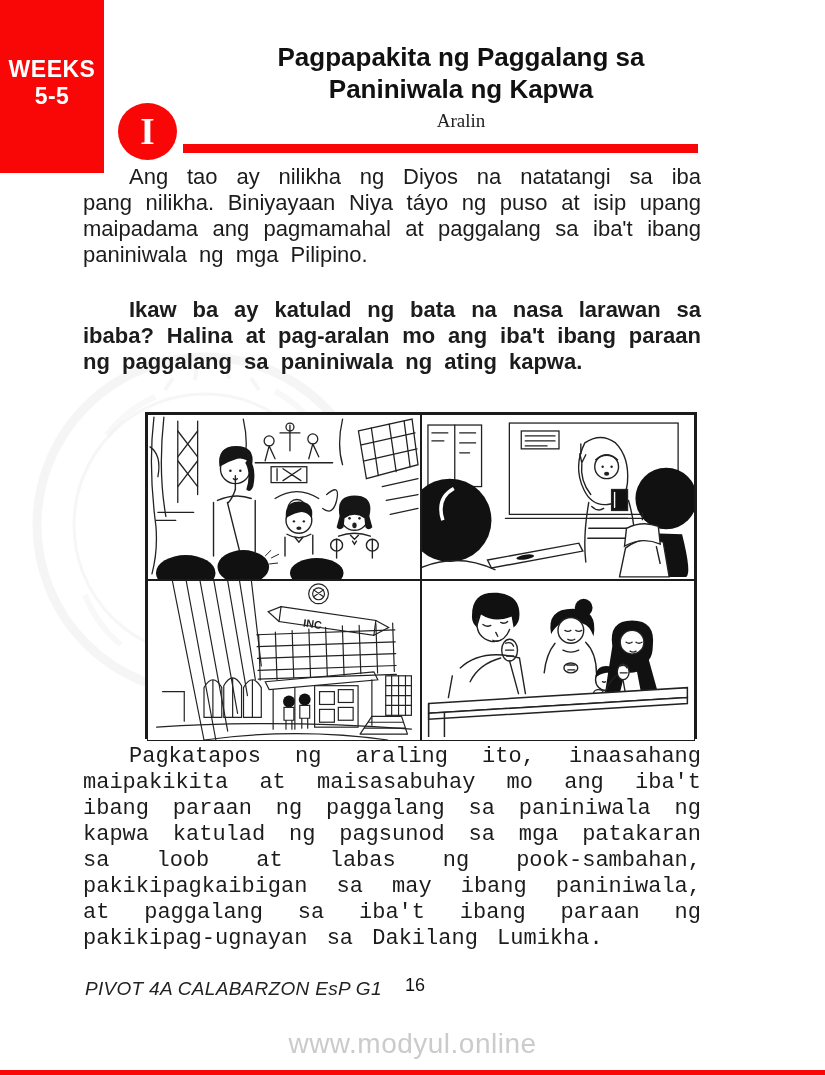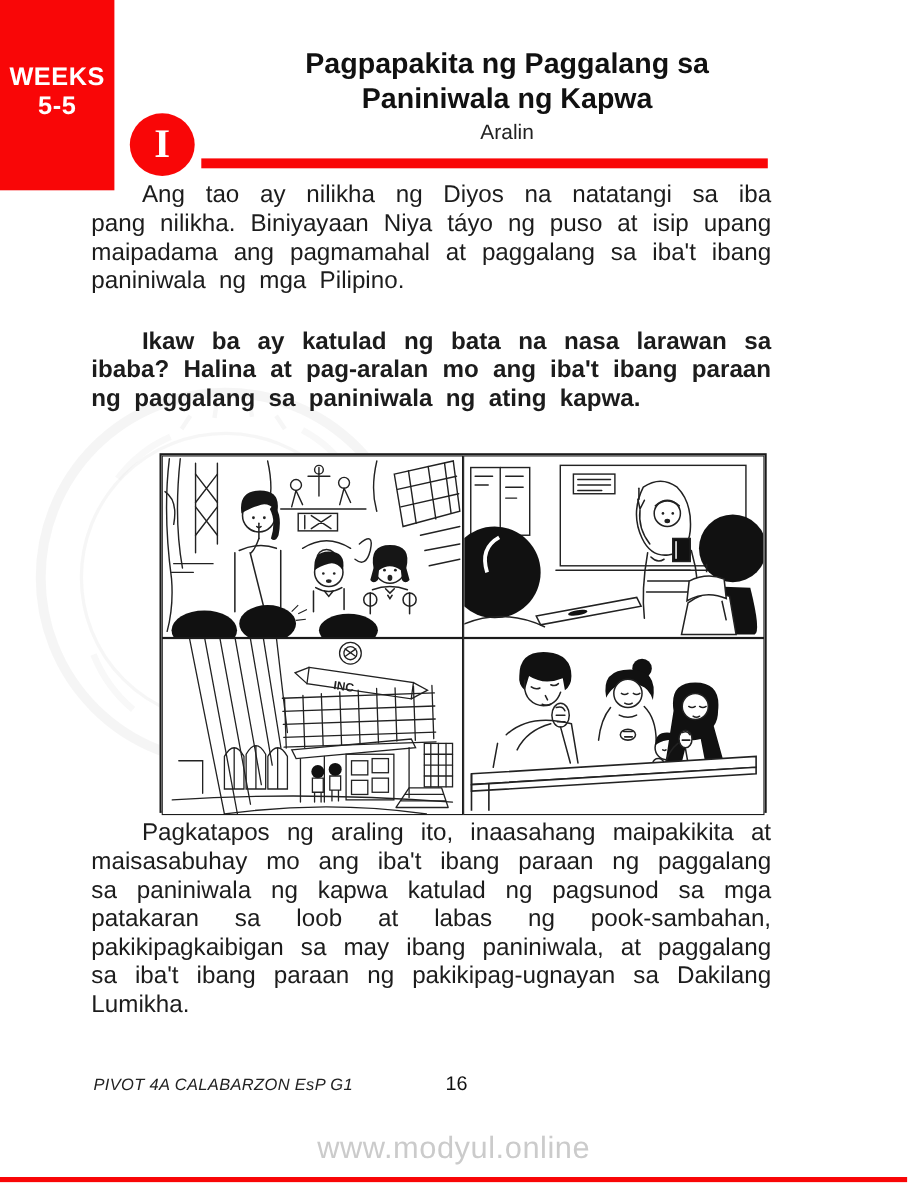--- a/index.html
+++ b/index.html
@@ -11,49 +11,49 @@
   .stamp{position:absolute;left:15px;top:295px;z-index:0;opacity:.5;}
   
   .weeks-banner{
     position:absolute;left:0;top:0;width:104px;height:173px;background:#f90607;
     color:#fff;font-weight:bold;font-size:23px;line-height:27px;text-align:center;
     box-sizing:border-box;padding-top:56px;z-index:2;letter-spacing:.5px;
   }
   
   .title-block{position:absolute;left:185px;top:41px;width:552px;text-align:center;z-index:2;}
   .title-line{font-weight:bold;font-size:26px;line-height:32px;color:#111;}
-  .subtitle{font-size:19px;margin-top:5px;color:#222;}
+  .subtitle{font-size:19px;margin-top:5px;color:#222;font-family:Liberation Serif, serif;}
   .lesson-circle{
     position:absolute;left:118px;top:103px;width:59px;height:57px;border-radius:50%;
     background:#f90607;display:flex;align-items:center;justify-content:center;z-index:2;
   }
   .lesson-circle .numeral{
     font-family:"Liberation Serif",serif;font-weight:bold;font-size:37px;color:#fff;line-height:1;
   }
   .red-bar{position:absolute;left:183px;top:144px;width:515px;height:9px;background:#f90607;z-index:1;}
   
   .body-par{
     position:absolute;left:83px;width:618px;margin:0;z-index:1;
     font-size:22px;line-height:26px;text-align:justify;text-indent:46px;
     word-spacing:6px;color:#1c1c1c;
   }
   .p1{top:164px;}
   .p2{top:297px;font-weight:bold;}
-  .p3{top:744px;}
+  .p3{top:744px;font-family:Liberation Mono, monospace;}
   
   .figure-grid{
     position:absolute;left:145px;top:412px;width:552px;height:327px;z-index:1;
     display:grid;grid-template-columns:1fr 1fr;grid-template-rows:166px 161px;
     border:2px solid #1b1b1b;box-sizing:border-box;background:#fff;
   }
   .cell{border:1.4px solid #1b1b1b;box-sizing:border-box;background:#fff;overflow:hidden;}
   .cell svg{display:block;width:100%;height:100%;}
   
   .book-label{
-    position:absolute;left:85px;top:978px;font-style:italic;font-size:15px;color:#222;z-index:1;letter-spacing:.3px;
+    position:absolute;left:85px;top:978px;font-style:italic;font-size:19px;color:#222;z-index:1;letter-spacing:.3px;
   }
   .page-number{position:absolute;left:330px;top:975px;width:170px;text-align:center;font-size:18px;color:#111;z-index:1;}
   .site-watermark{
     position:absolute;left:0;top:1028px;width:100%;text-align:center;
     font-size:28px;color:#cbcbcb;letter-spacing:.5px;z-index:1;
   }
   .bottom-bar{position:absolute;left:0;bottom:0;width:100%;height:5px;background:#f90607;z-index:2;}
 </style>
 </head>
 <body>

